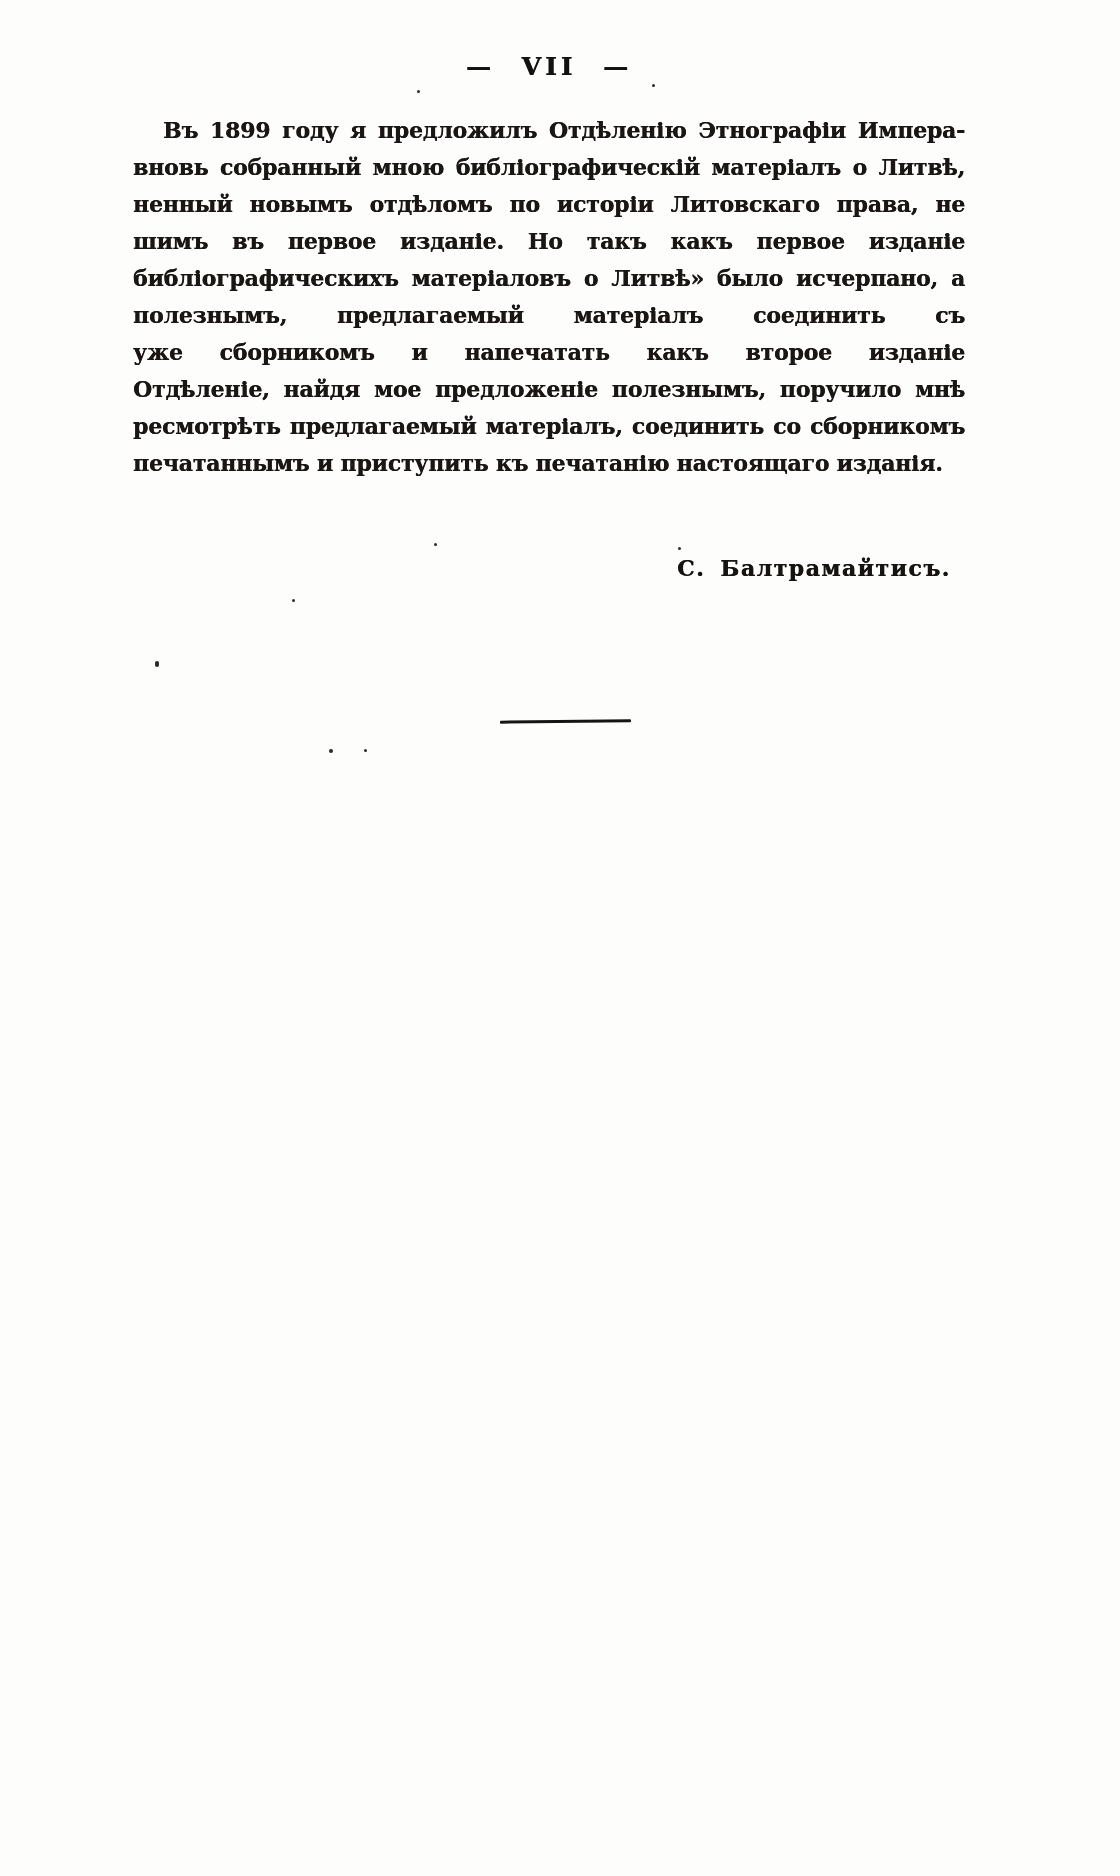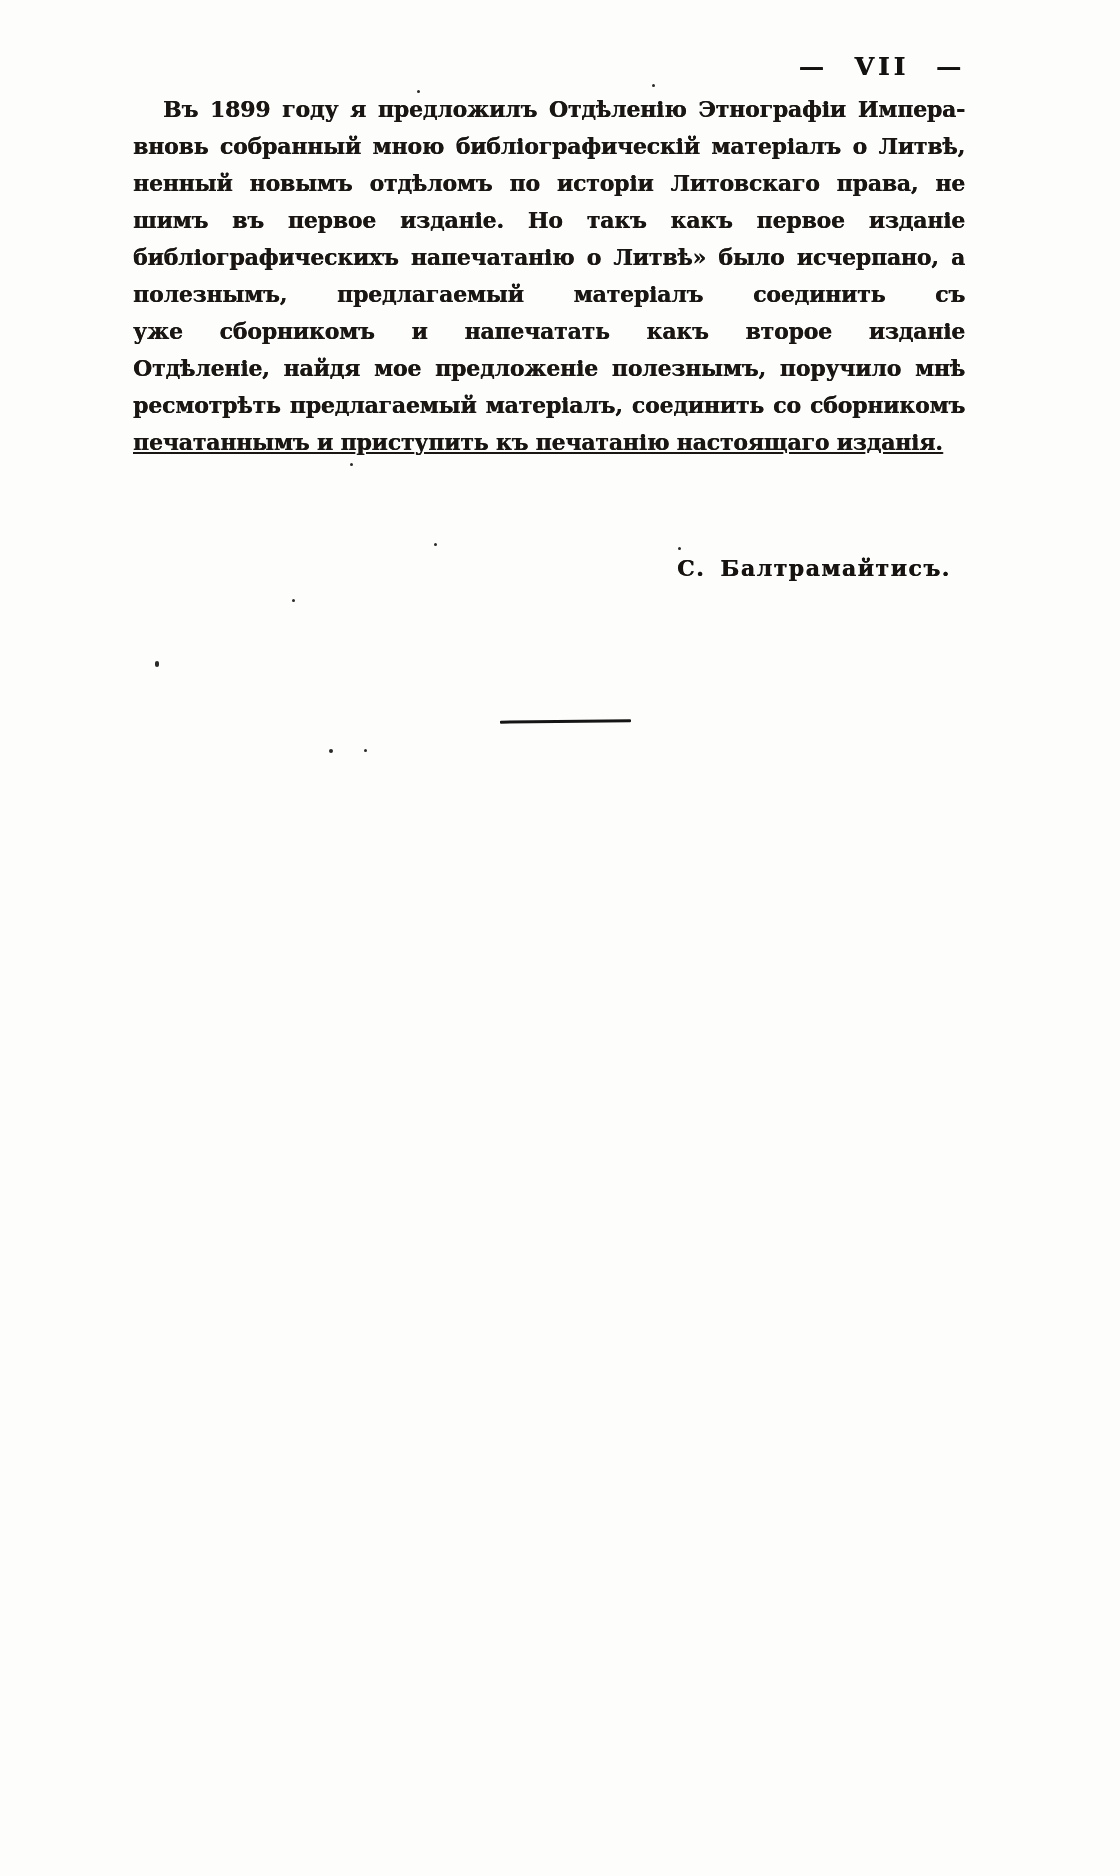--- a/index.html
+++ b/index.html
@@ -15,31 +15,31 @@
     margin: 0 auto;
     background: #fdfdfb;
     overflow: hidden;
     color: #171513;
   }
   .page-number {
     position: absolute;
     top: 52px;
     left: 133px;
     width: 832px;
-    text-align: right;
+    text-align: center;
     font-size: 25px;
     font-weight: bold;
     letter-spacing: 4px;
     word-spacing: 14px;
     color: #141210;
     text-shadow: 0.4px 0 0 currentColor;
   }
   .paragraph {
     position: absolute;
-    top: 91px;
+    top: 112px;
     left: 133px;
     width: 832px;
     font-size: 22px;
     font-weight: bold;
     line-height: 37px;
     letter-spacing: -0.2px;
     color: #191613;
     text-shadow: 0.35px 0 0 currentColor;
   }
   .line {
@@ -47,21 +47,20 @@
     text-align-last: justify;
     -moz-text-align-last: justify;
     height: 37px;
     overflow: hidden;
   }
   .line.first {
     text-indent: 30px;
   }
   .line.last {
     text-align-last: left;
-    text-decoration: underline;
     -moz-text-align-last: left;
   }
   .signature {
     position: absolute;
     top: 555px;
     left: 677px;
     font-size: 22px;
     font-weight: bold;
     letter-spacing: 1.5px;
     word-spacing: 6px;
@@ -90,21 +89,21 @@
 
 <div class="page">
 
   <div class="page-number">— VII —</div>
 
   <div class="paragraph">
     <div class="line first">Въ 1899 году я предложилъ Отдѣленію Этнографіи Импера-</div>
     <div class="line">вновь собранный мною библіографическій матеріалъ о Литвѣ, попол-</div>
     <div class="line">ненный новымъ отдѣломъ по исторіи Литовскаго права, не вошед-</div>
     <div class="line">шимъ въ первое изданіе. Но такъ какъ первое изданіе «сборника</div>
-    <div class="line">библіографическихъ напечатанію о Литвѣ» было исчерпано, а</div>
+    <div class="line">библіографическихъ матеріаловъ о Литвѣ» было исчерпано, а</div>
     <div class="line">полезнымъ, предлагаемый матеріалъ соединить съ напечатаннымъ</div>
     <div class="line">уже сборникомъ и напечатать какъ второе изданіе пополненное.</div>
     <div class="line">Отдѣленіе, найдя мое предложеніе полезнымъ, поручило мнѣ пе-</div>
     <div class="line">ресмотрѣть предлагаемый матеріалъ, соединить со сборникомъ на-</div>
     <div class="line last">печатаннымъ и приступить къ печатанію настоящаго изданія.</div>
   </div>
 
   <div class="signature">С. Балтрамайтисъ.</div>
 
   <div class="separator-rule"></div>

